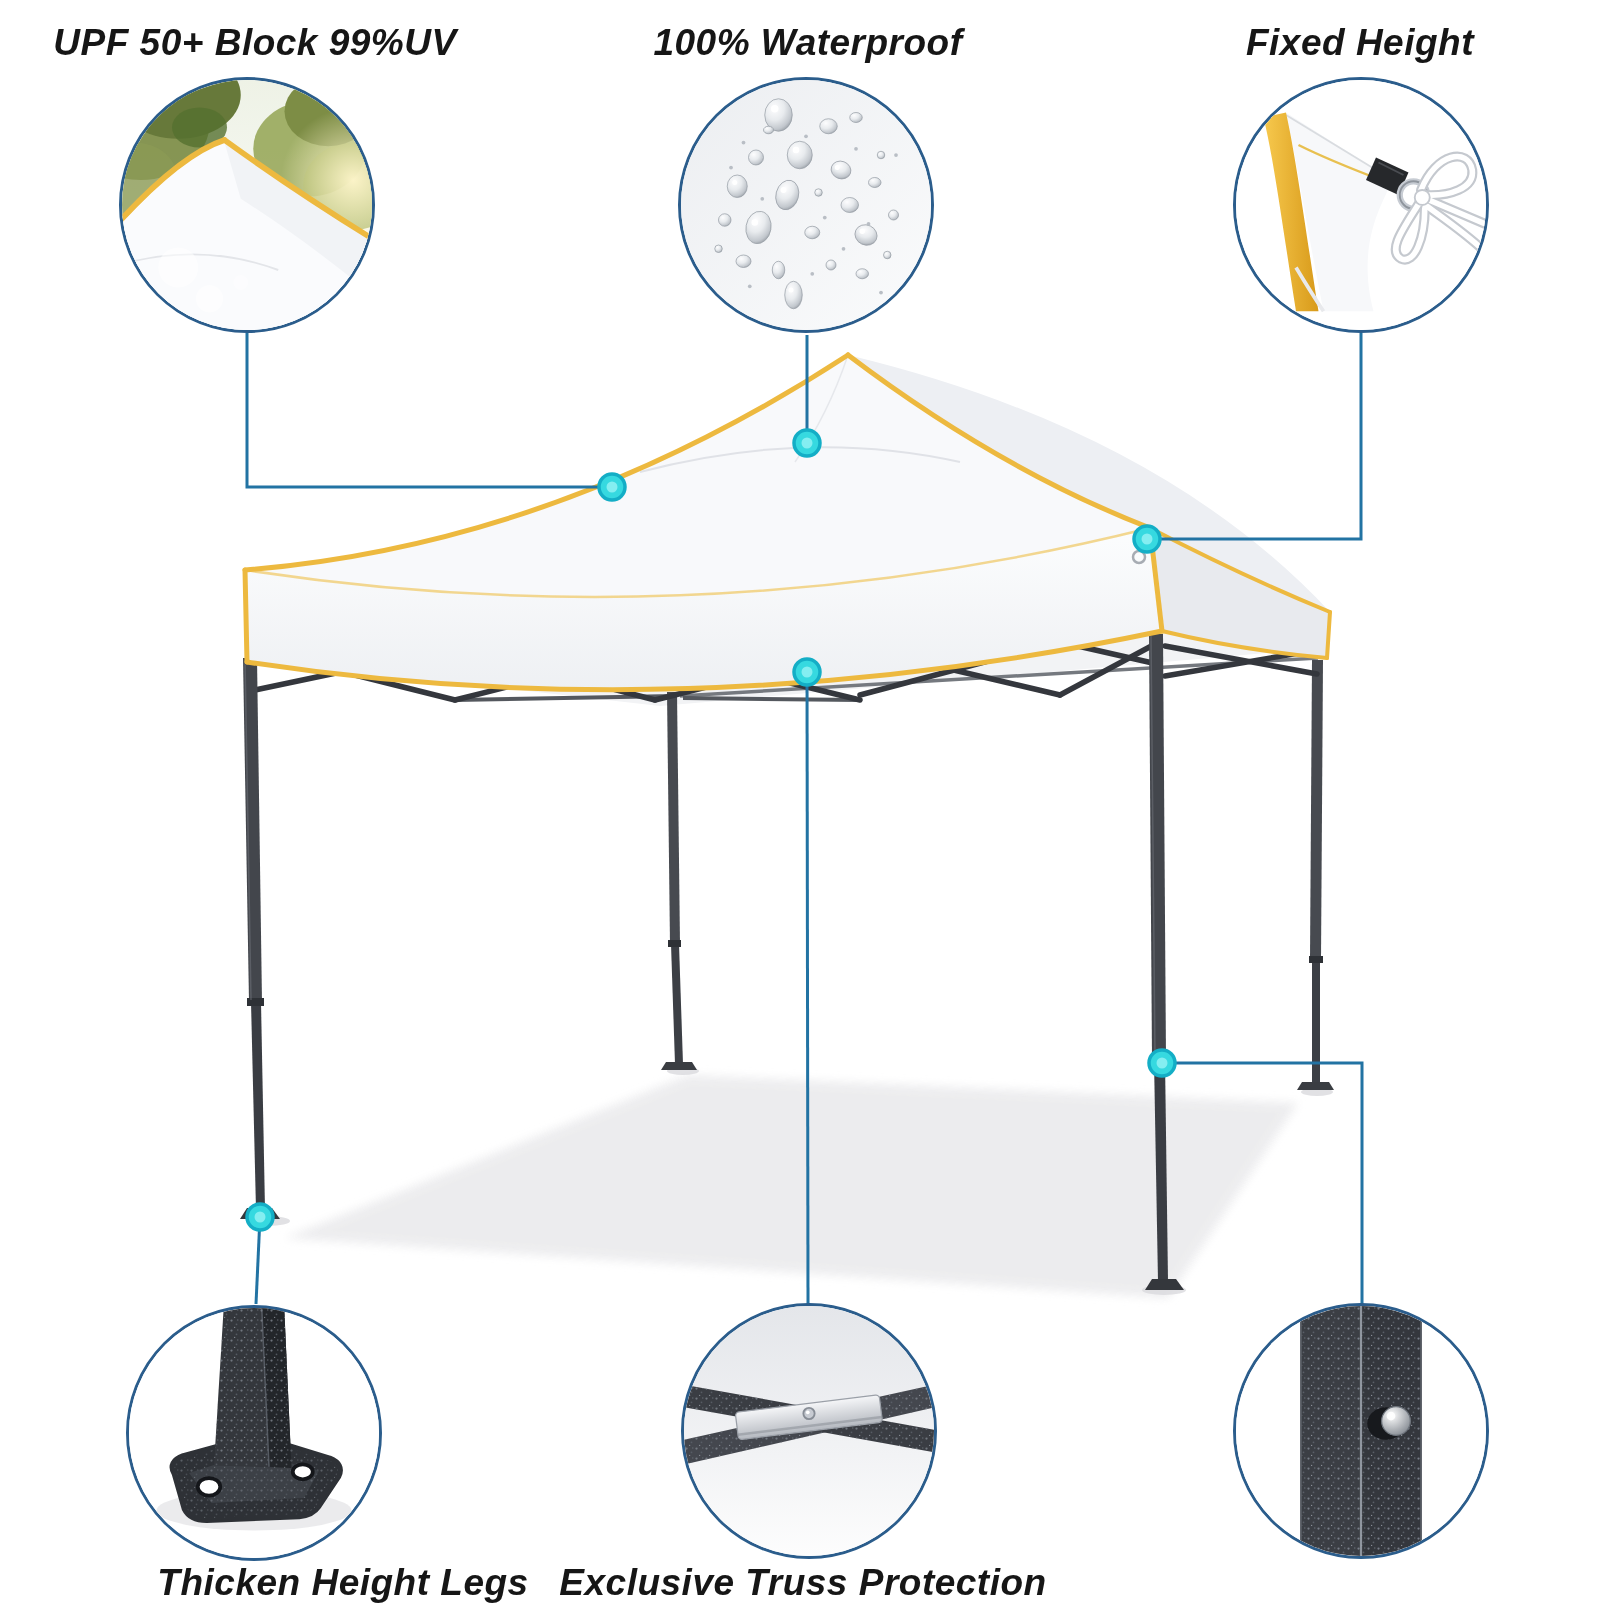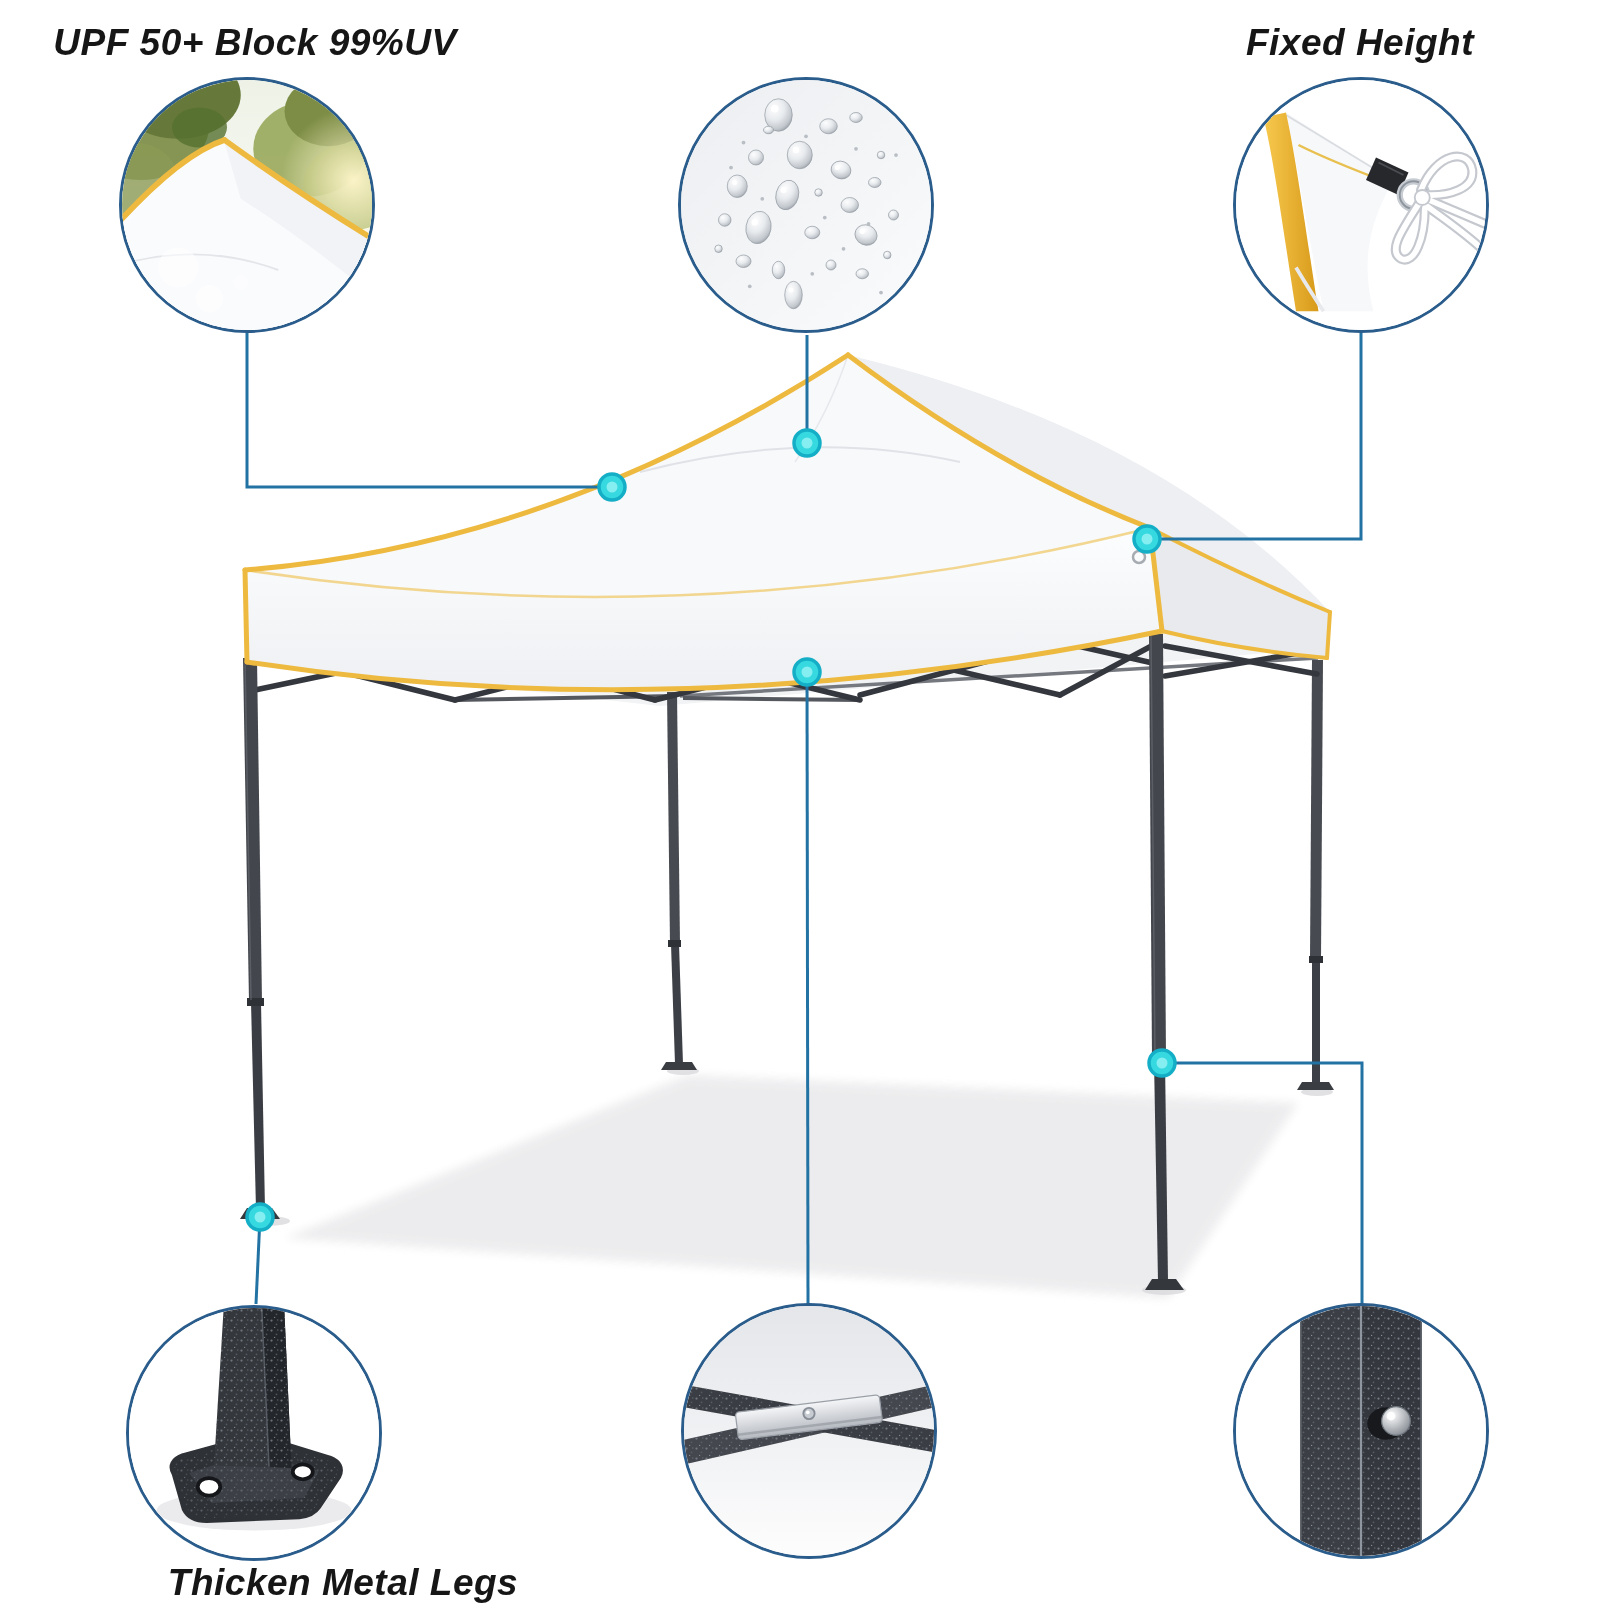--- a/index.html
+++ b/index.html
@@ -188,22 +188,24 @@
       <circle cx="807" cy="672" r="13" fill="var(--dot-cyan)" stroke="var(--dot-ring)" stroke-width="3.5"></circle>
       <circle cx="807" cy="672" r="5.5" fill="#92f1f3" opacity="0.85"></circle>
     </g>
     <g>
       <circle cx="1162" cy="1063" r="13" fill="var(--dot-cyan)" stroke="var(--dot-ring)" stroke-width="3.5"></circle>
       <circle cx="1162" cy="1063" r="5.5" fill="#92f1f3" opacity="0.85"></circle>
     </g>
   </svg>
 
   <div class="feature-label" style="left:255px;top:22px">UPF 50+ Block 99%UV</div>
+  <div class="feature-label" style="left:808px;top:22px">100% Waterproof</div>
   <div class="feature-label" style="left:1360px;top:22px">Fixed Height</div>
-  <div class="feature-label" style="left:343px;top:1562px">Thicken Metal Legs</div>
+  <div class="feature-label" style="left:343px;top:1562px">Thicken Height Legs</div>
+  <div class="feature-label" style="left:803px;top:1562px">Exclusive Truss Protection</div>
 
   <div class="photo-circle" style="left:119px;top:77px">
     <svg viewBox="0 0 200 200">
       <rect width="200" height="200" fill="url(#skyG)"></rect>
       <g>
         <ellipse cx="15" cy="35" rx="55" ry="45" fill="#7a8b43" opacity="0.9"></ellipse>
         <ellipse cx="45" cy="12" rx="50" ry="35" fill="#67793a"></ellipse>
         <ellipse cx="10" cy="80" rx="35" ry="30" fill="#8b9a55" opacity="0.8"></ellipse>
         <ellipse cx="62" cy="38" rx="22" ry="16" fill="#55702f" opacity="0.8"></ellipse>
         <ellipse cx="150" cy="55" rx="45" ry="38" fill="#93a352" opacity="0.85"></ellipse>

